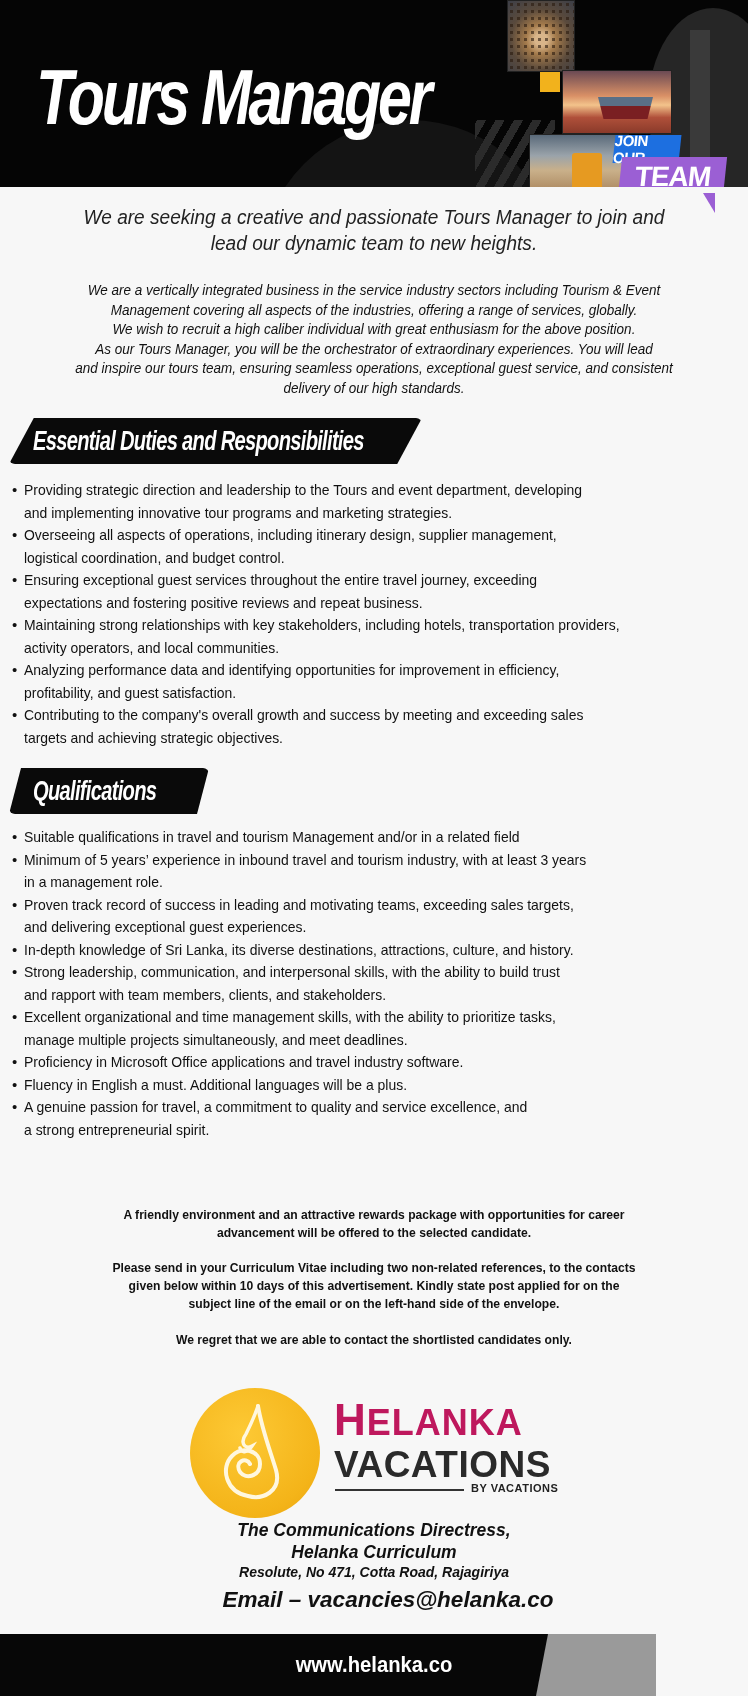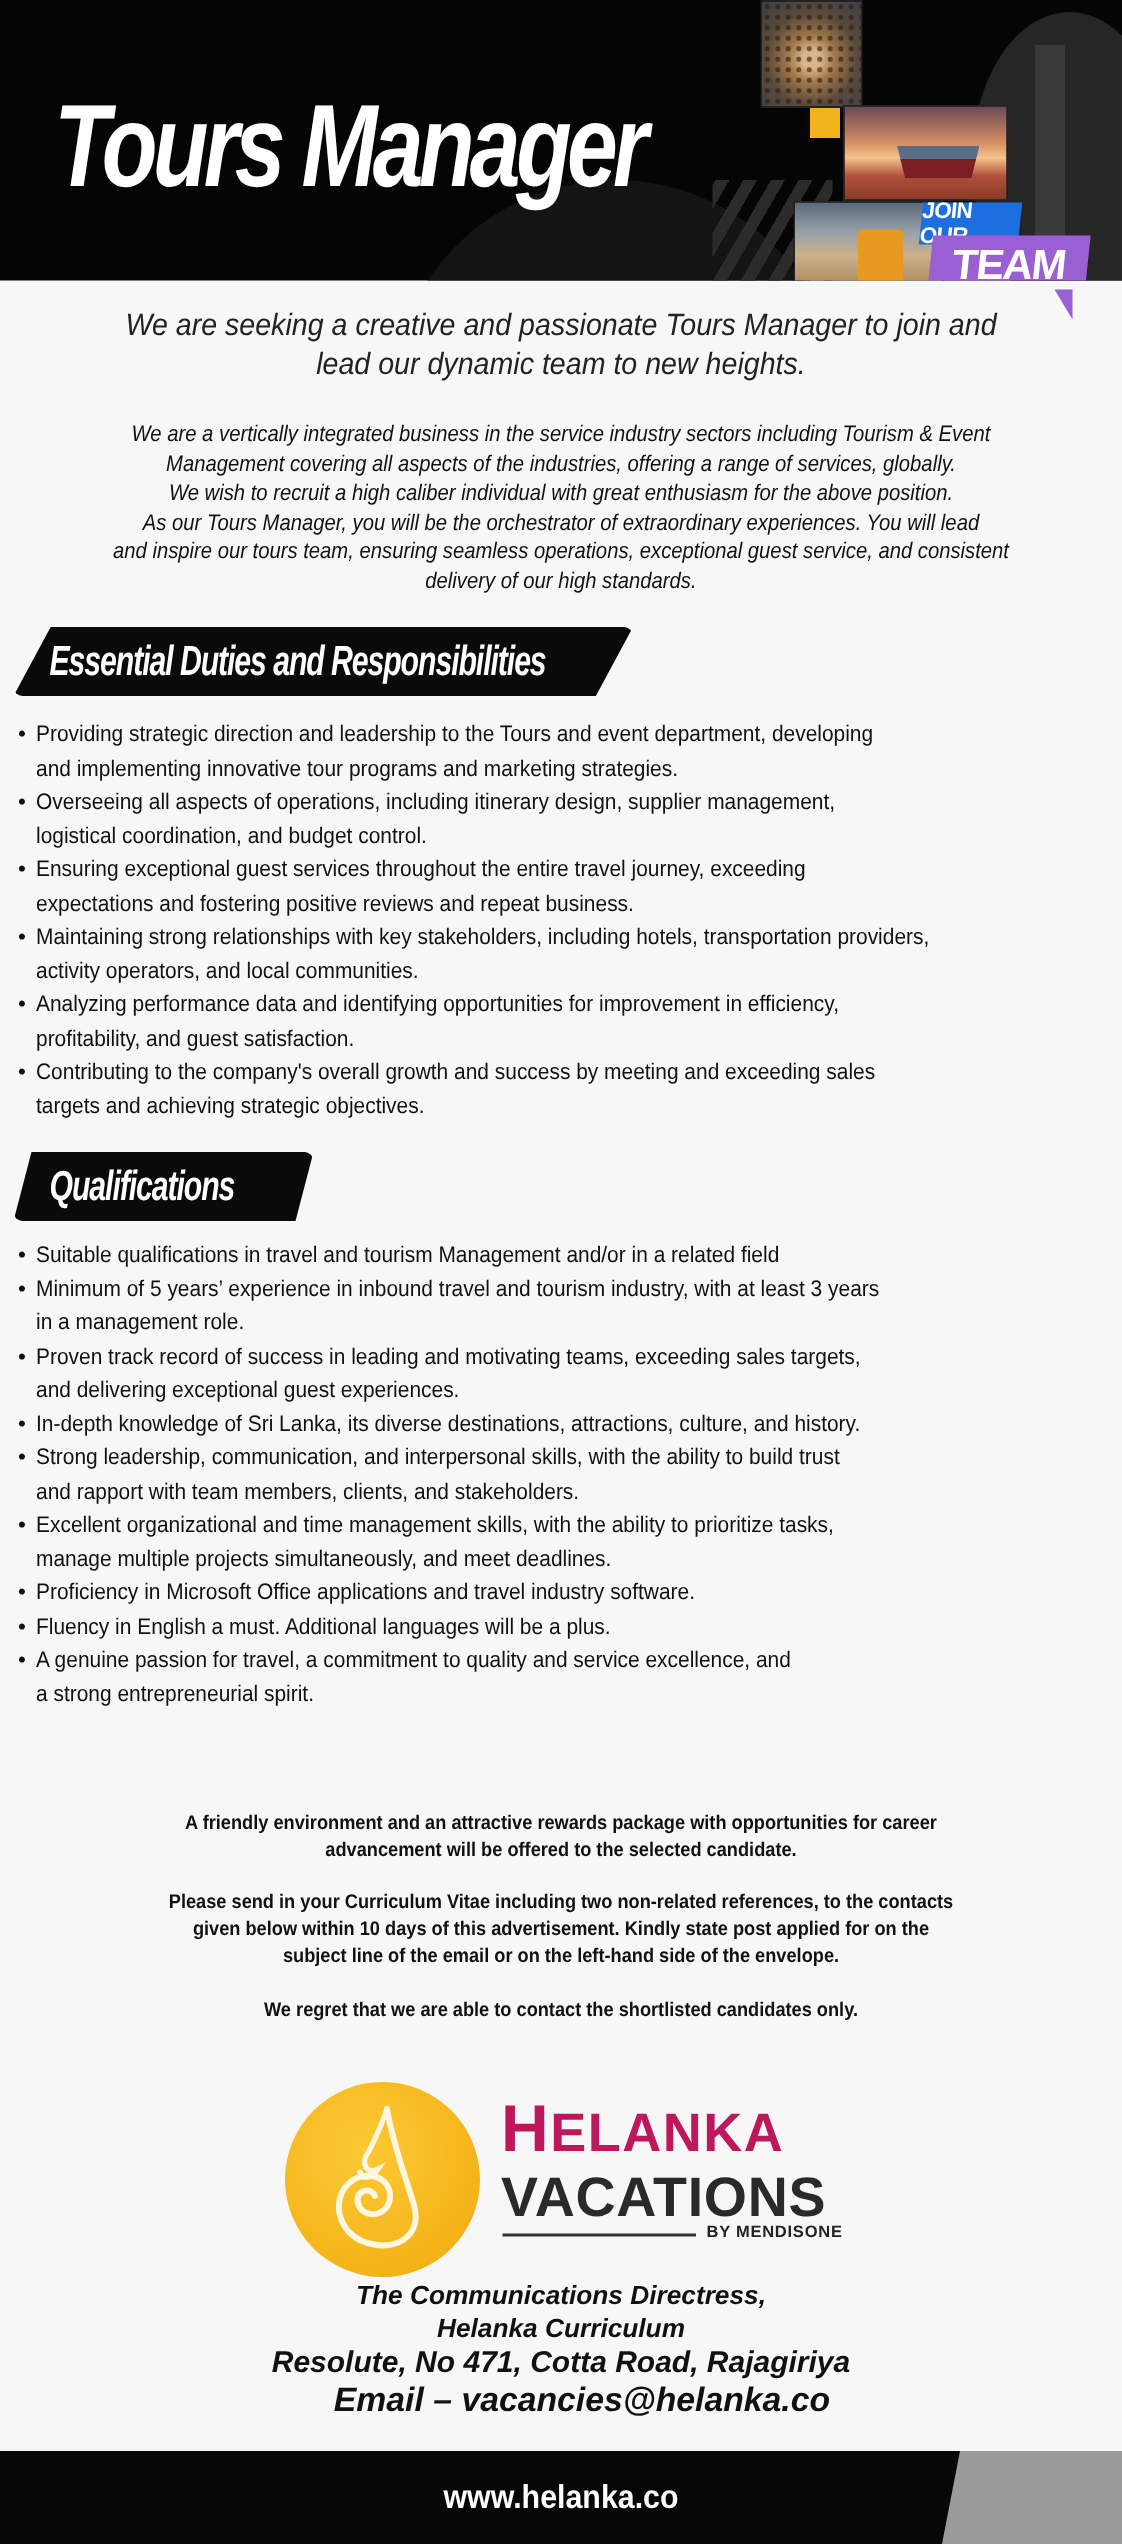--- a/index.html
+++ b/index.html
@@ -60,25 +60,25 @@
   .brand1 { position: absolute; left: 334px; top: 1398px; font-size: 44px; font-weight: bold; color: #be185d; letter-spacing: 1px; line-height: 1; }
   .brand1 .small { font-size: 36px; }
   .brand2 { position: absolute; left: 334px; top: 1446px; font-size: 37px; font-weight: bold; color: #2a2a2a; letter-spacing: 0.5px; line-height: 1; }
   .brand-line { position: absolute; left: 335px; top: 1489px; width: 129px; height: 1.5px; background: #333; }
   .brand-by { position: absolute; left: 471px; top: 1482px; font-size: 11px; font-weight: bold; color: #222; letter-spacing: 0.5px; }
 
   
   .contact { position: absolute; left: 0; width: 748px; text-align: center; font-weight: bold; color: #111; font-style: italic; }
   .c1 { top: 1520px; font-size: 17.5px; }
   .c2 { top: 1542px; font-size: 17.5px; }
-  .c3 { top: 1564px; font-size: 20px; }
+  .c3 { top: 1564px; font-size: 14px; }
   .c4 { top: 1587px; font-size: 22.5px; padding-left: 28px; }
 
   
-  .footer { position: absolute; left: 0; top: 1634px; width: 748px; height: 62px; background: #070707; }
+  .footer { position: absolute; left: 0; top: 1634px; width: 656px; height: 62px; background: #070707; }
   .footer .grey { position: absolute; right: 0; top: 0; width: 120px; height: 62px; background: #9a9a9a; clip-path: polygon(10% 0, 100% 0, 100% 100%, 0 100%); }
   .footer .url { position: absolute; left: 0; top: 18px; width: 748px; text-align: center; color: #fff; font-weight: bold; font-size: 22px; transform: scaleX(0.92); }
 </style>
 </head>
 <body>
 
 <div class="hero">
   <div class="shade"></div>
   <div class="bigring"></div>
   <div class="pillar"></div>
@@ -150,21 +150,21 @@
 
 <div class="logo-circle">
   <svg width="90" height="105" viewBox="0 0 90 105">
     <path d="M48 6 C44 18 40 26 36 34 C30 42 34 50 42 46 C38 52 32 54 30 48" fill="none" stroke="#fff7df" stroke-width="3.5" stroke-linecap="round"></path>
     <path d="M48 6 C52 30 60 50 66 70 C72 92 52 100 38 96 C16 92 10 68 22 56 C32 46 50 50 50 64 C50 76 36 80 30 72 C24 62 36 56 40 64" fill="none" stroke="#fff7df" stroke-width="4" stroke-linecap="round"></path>
   </svg>
 </div>
 <div class="brand1"><span>H</span><span class="small">ELANKA</span></div>
 <div class="brand2">VACATIONS</div>
 <div class="brand-line"></div>
-<div class="brand-by">BY MENDISONE</div>
+<div class="brand-by">BY VACATIONS</div>
 
 <div class="contact c1">The Communications Directress,</div>
 <div class="contact c2">Helanka Curriculum</div>
 <div class="contact c3">Resolute, No 471, Cotta Road, Rajagiriya</div>
 <div class="contact c4">Email – vacancies@helanka.co</div>
 
 <div class="footer">
   <div class="grey"></div>
   <div class="url">www.helanka.co</div>
 </div>

